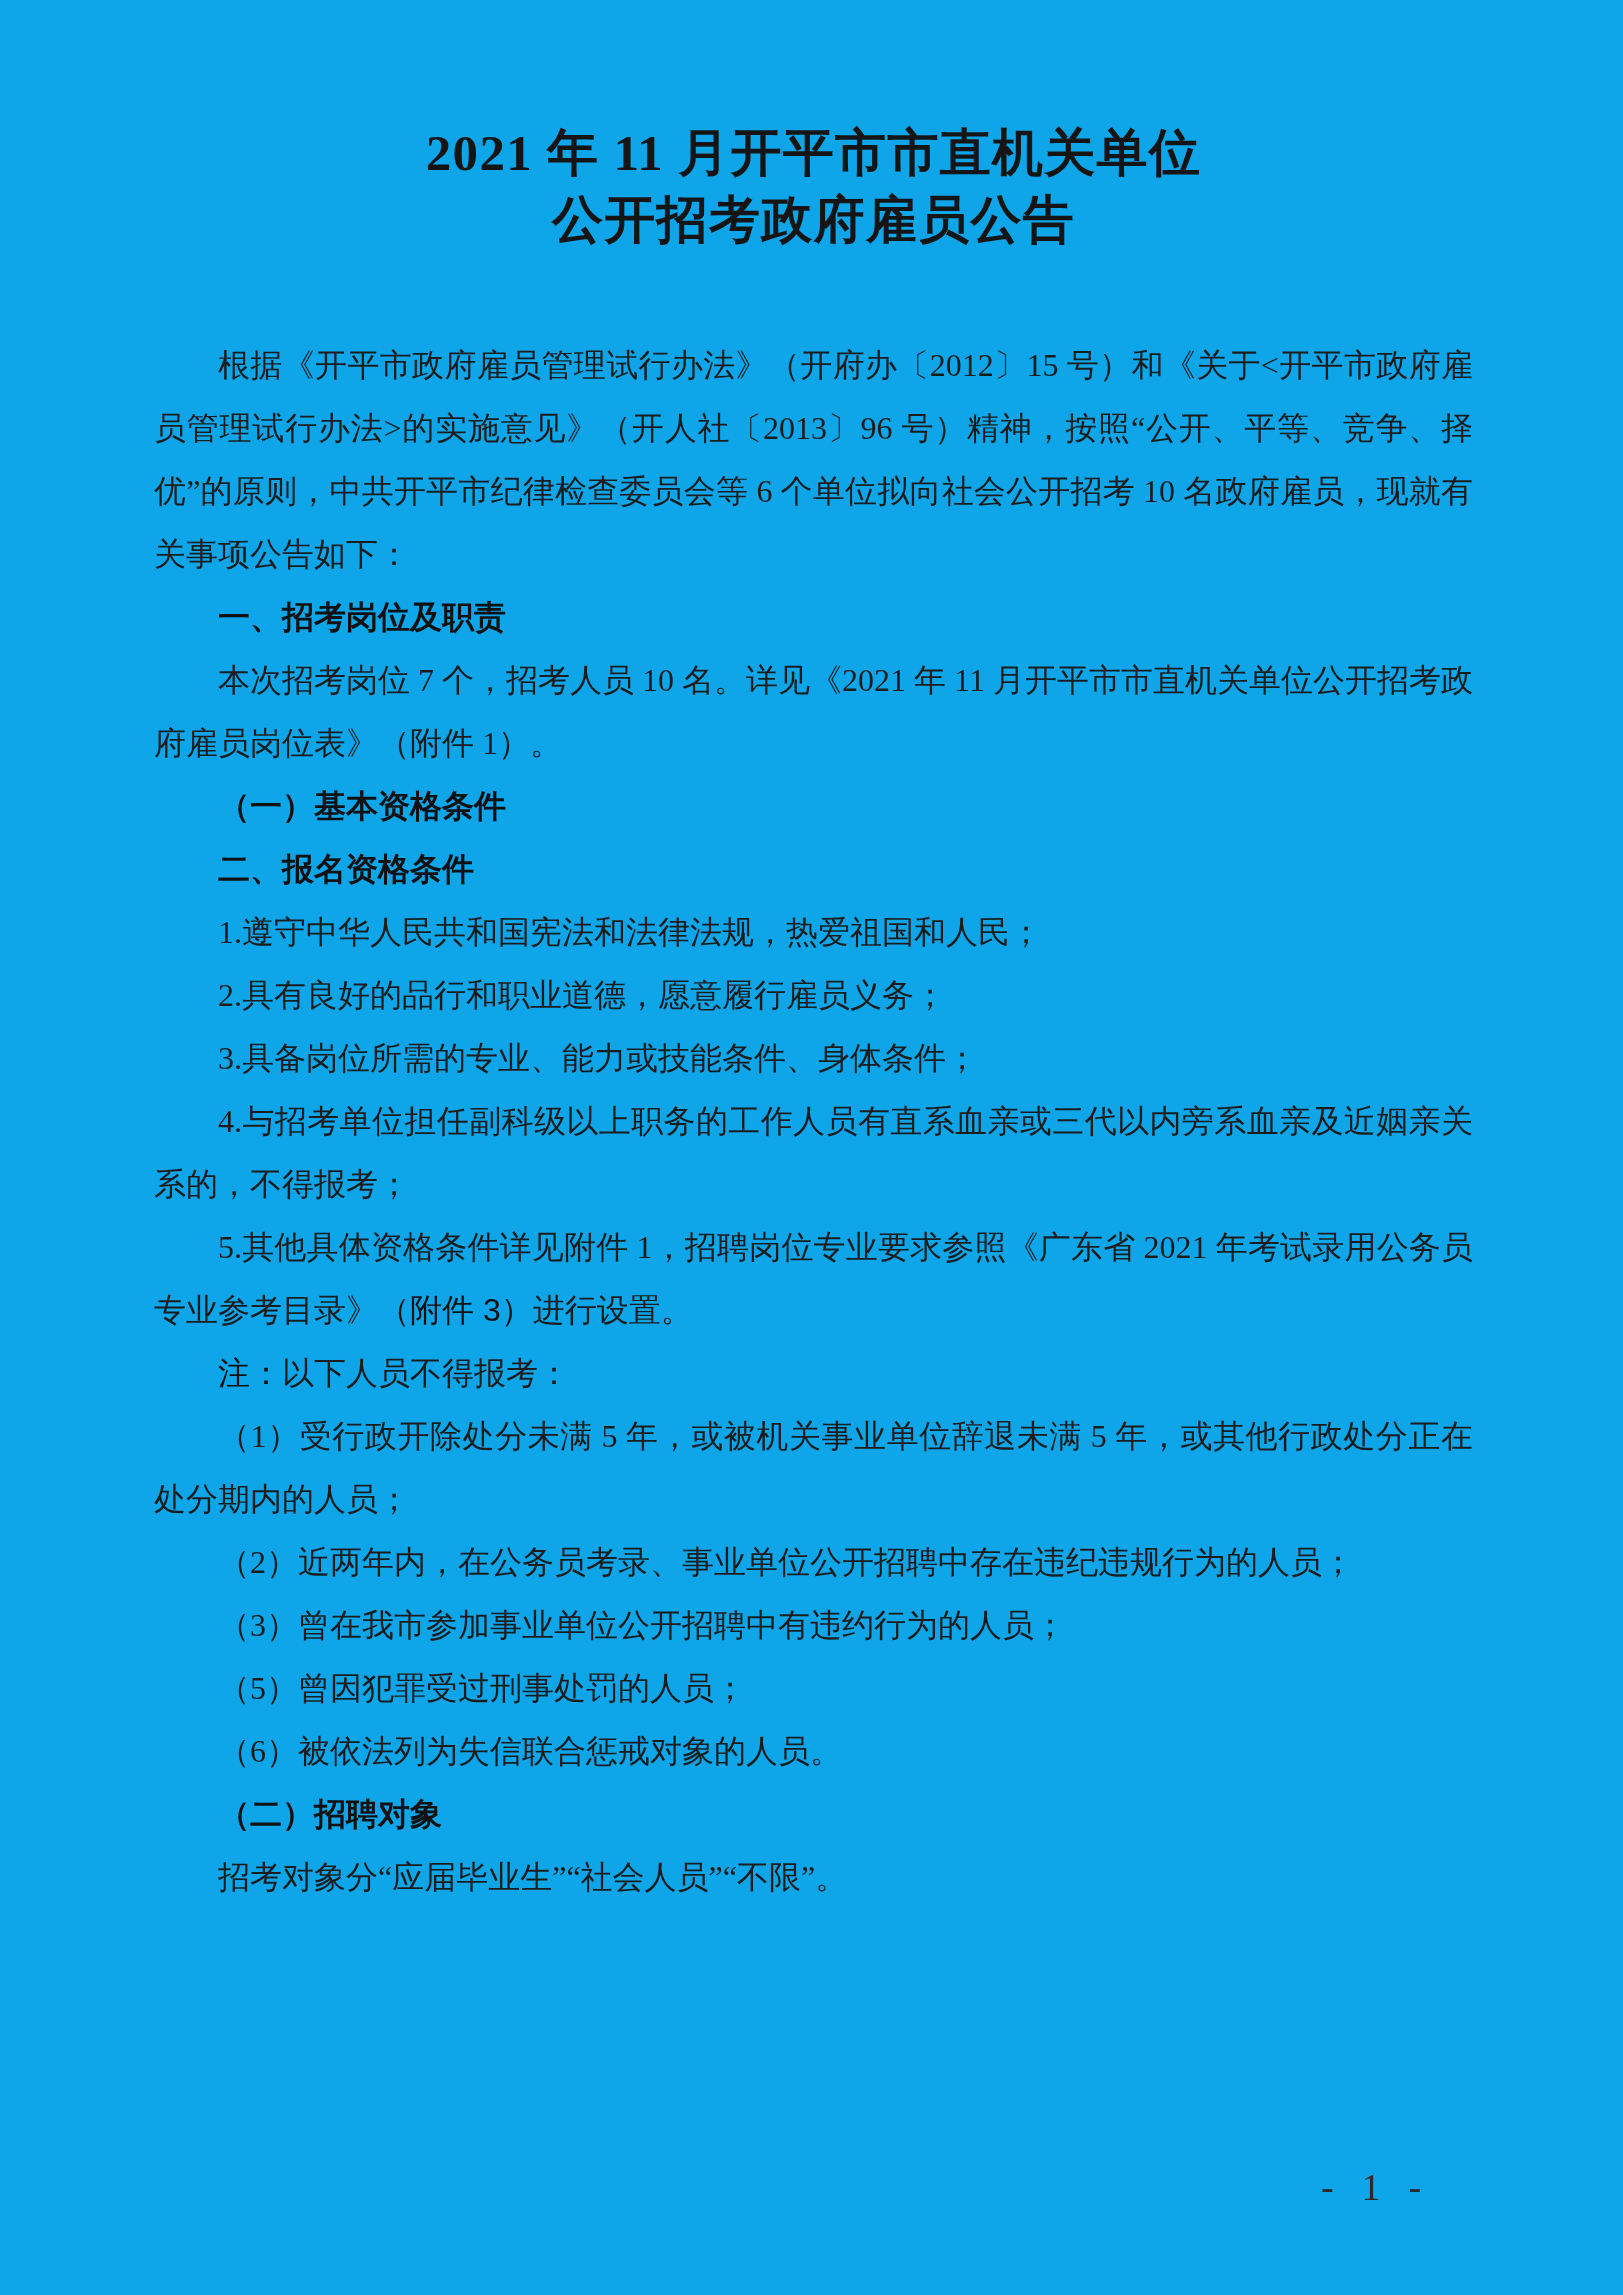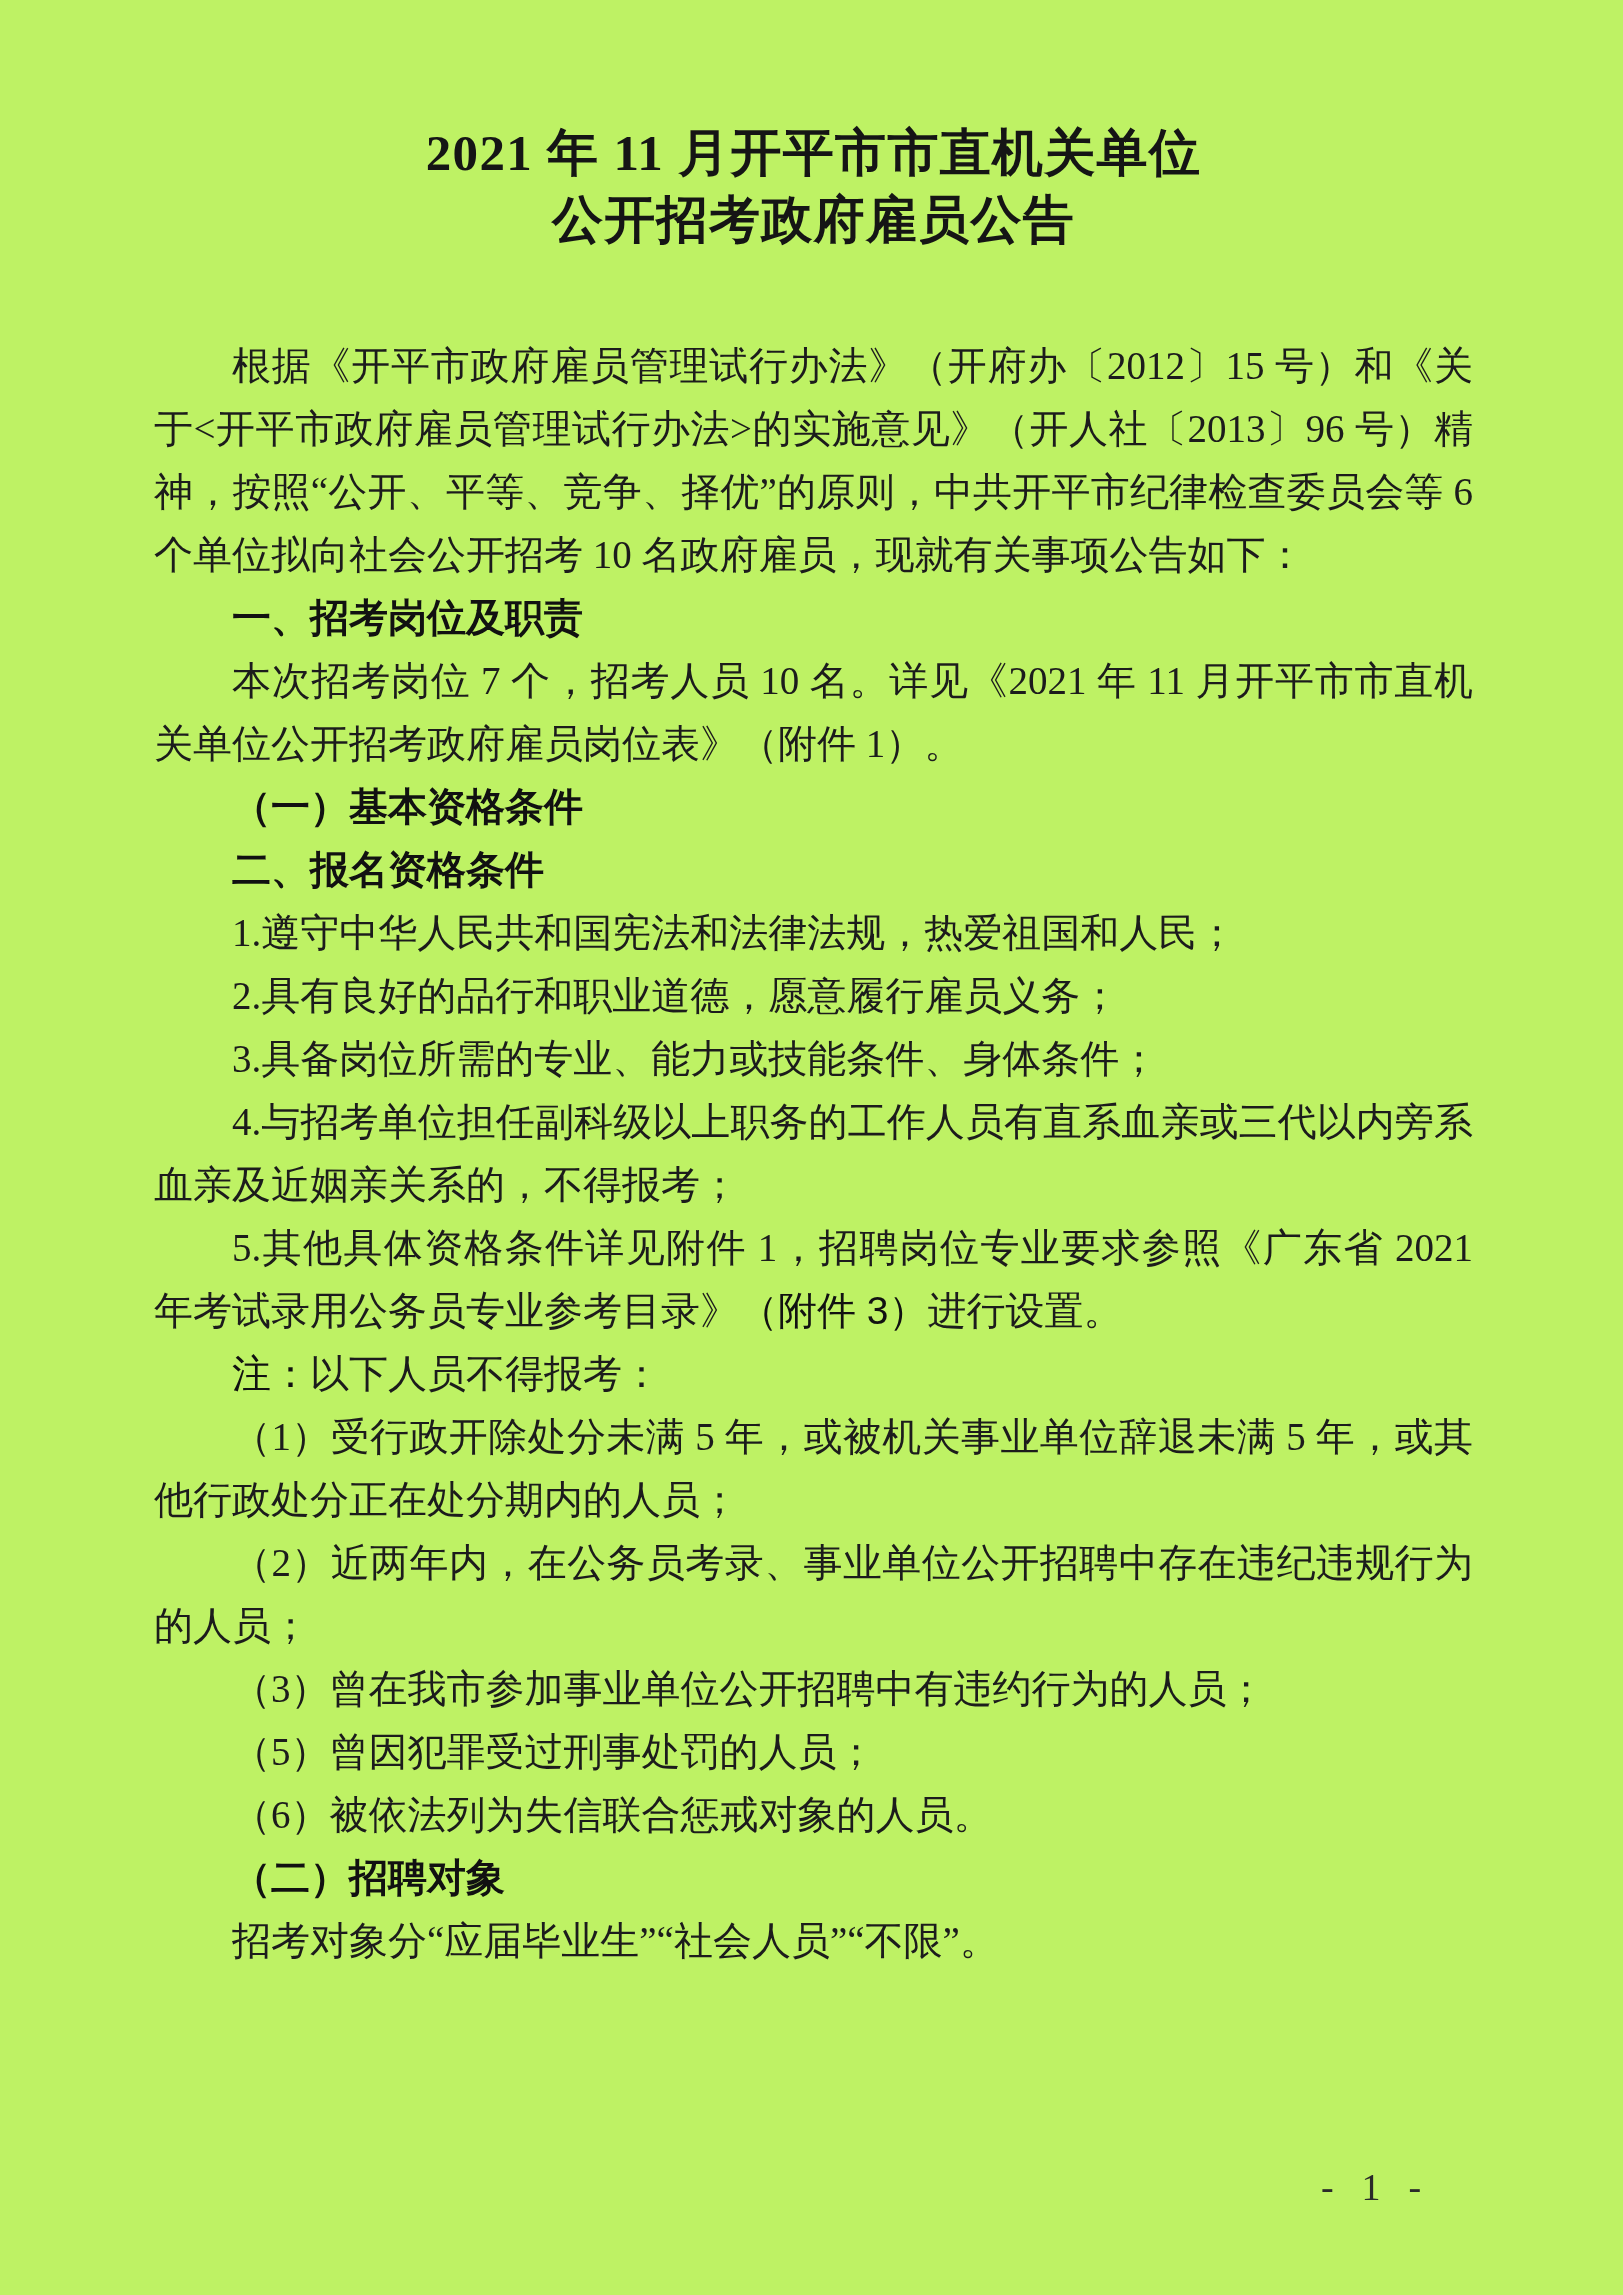--- a/index.html
+++ b/index.html
@@ -4,21 +4,21 @@
 <style>
   html, body {
     margin: 0;
     padding: 0;
     background: #ffffff;
   }
   .page {
     position: relative;
     width: 1623px;
     height: 2295px;
-    background: #bef264;
+    background: #0ea5e9;
     overflow: hidden;
     color: #1c1c1c;
   }
   .content {
     position: absolute;
     left: 154px;
     top: 120px;
     width: 1319px;
   }
   .doc-title {
@@ -26,21 +26,21 @@
     font-family: "Liberation Serif", serif;
     font-weight: bold;
     font-size: 51px;
     line-height: 67px;
     letter-spacing: 1.3px;
     color: #151515;
   }
   .body-text {
     margin-top: 80px;
     font-family: "Liberation Serif", serif;
-    font-size: 39px;
+    font-size: 32px;
     line-height: 63px;
     text-align: justify;
     color: #1c1c1c;
   }
   .body-text p {
     margin: 0;
     text-indent: 2em;
   }
   .heading {
     font-family: "Liberation Sans", sans-serif;

